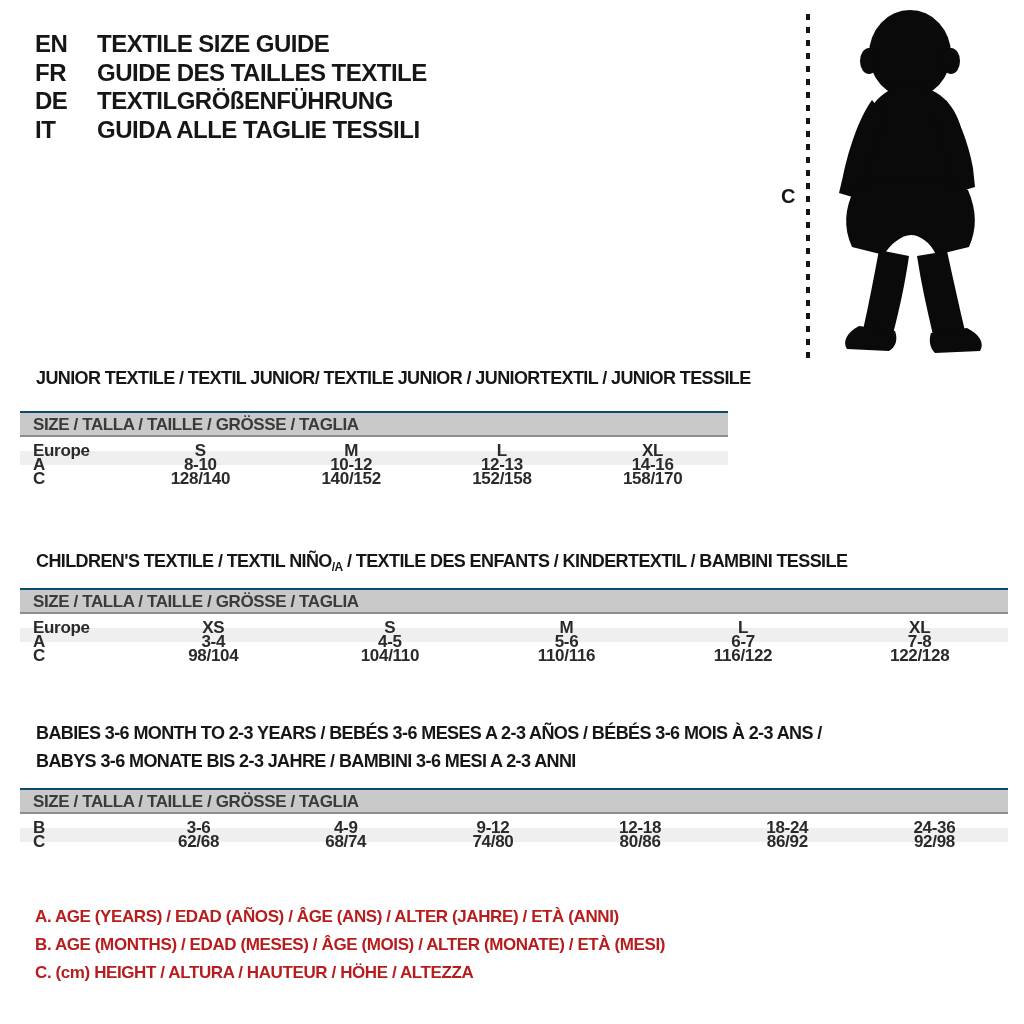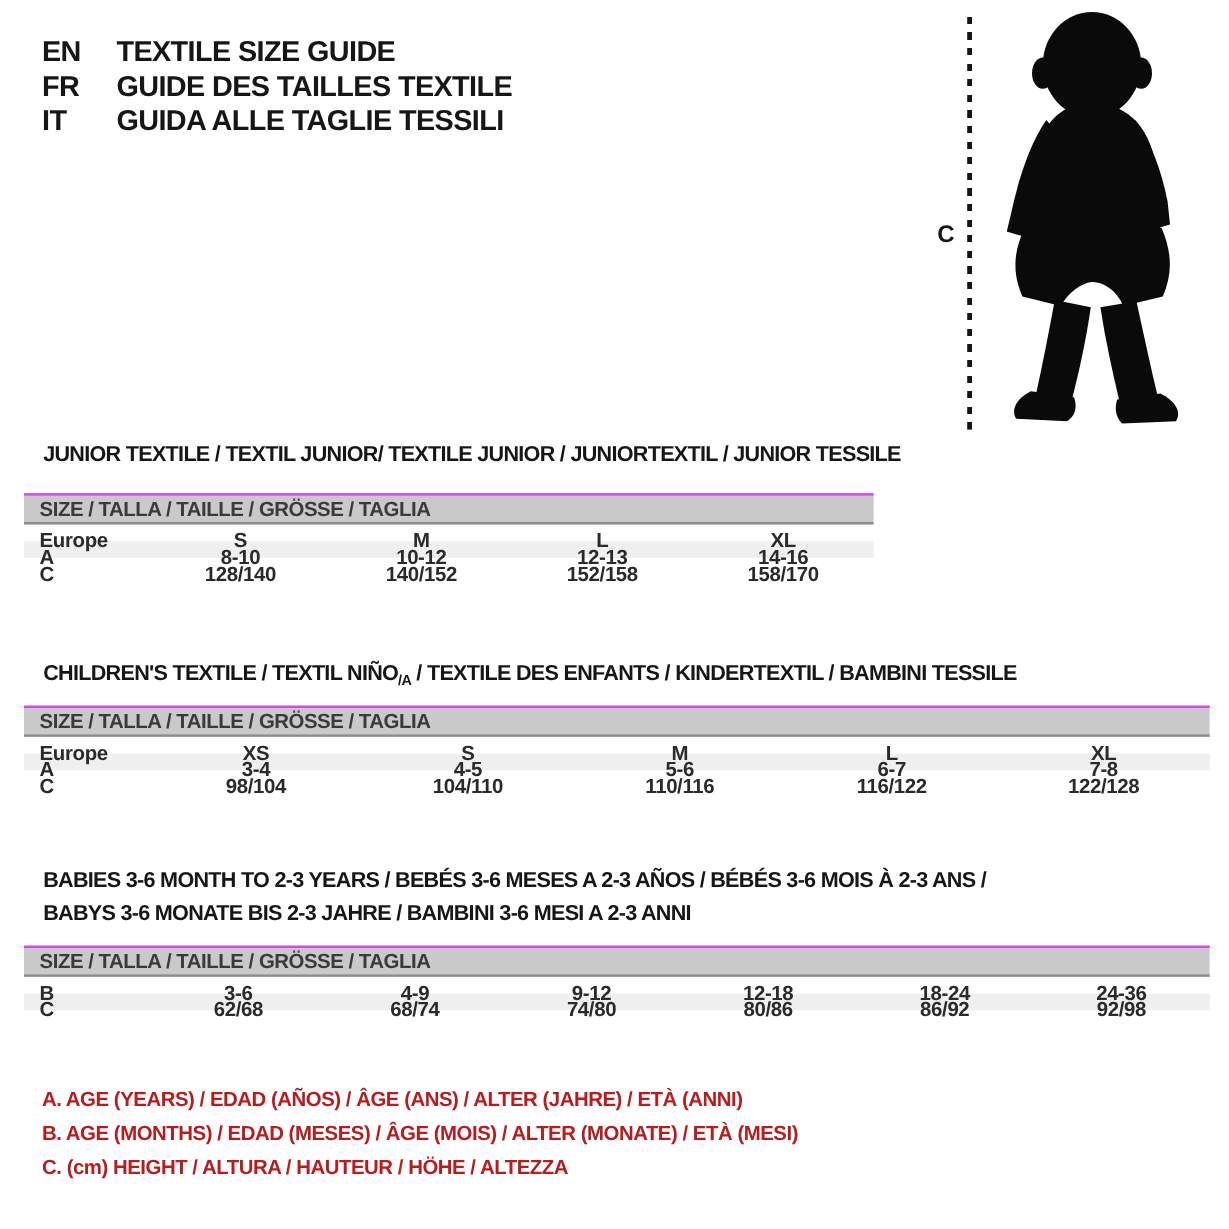--- a/index.html
+++ b/index.html
@@ -40,21 +40,21 @@
     position:absolute; left:36px;
     font-weight:bold; font-size:18px; letter-spacing:-0.6px;
     color:#161616; white-space:nowrap;
   }
   .section-title .sub { font-size:12px; vertical-align:-4px; }
 
   .size-table { position:absolute; left:20px; }
   .size-bar {
     height:26px; line-height:23px;
     background:#c9c9c9;
-    border-top:2px solid #d946ef;
+    border-top:2px solid #0c4a6e;
     border-bottom:2px solid #8d8d8d;
     font-weight:bold; font-size:17px; letter-spacing:-0.4px;
     color:#3a3a3a;
     padding-left:13px;
   }
   .trow { display:flex; height:14px; line-height:27px; font-weight:bold; font-size:17px; letter-spacing:-0.3px; color:#2a2a2a; }
   .trow.shaded { background:#efefef; }
   .tlabel { flex:0 0 105px; padding-left:13px; text-align:left; }
   .tcell { flex:1 1 0; text-align:center; }
 
@@ -71,20 +71,24 @@
 <div class="page">
 
   <div class="lang-list">
     <div class="lang-row">
       <span class="lang-code">EN</span>
       <span class="lang-label">TEXTILE SIZE GUIDE</span>
     </div>
     <div class="lang-row">
       <span class="lang-code">FR</span>
       <span class="lang-label">GUIDE DES TAILLES TEXTILE</span>
+    </div>
+    <div class="lang-row">
+      <span class="lang-code">DE</span>
+      <span class="lang-label">TEXTILGRÖßENFÜHRUNG</span>
     </div>
     <div class="lang-row">
       <span class="lang-code">IT</span>
       <span class="lang-label">GUIDA ALLE TAGLIE TESSILI</span>
     </div>
   </div>
 
   <div class="dotted-line"></div>
   <div class="figure-label">C</div>
   <svg class="baby-svg" width="190" height="352" viewBox="0 0 190 352" aria-hidden="true">

